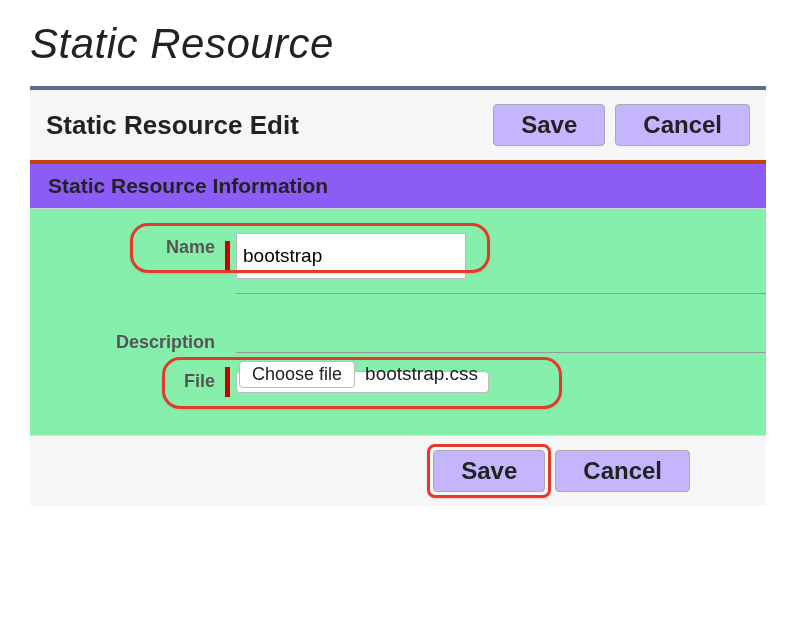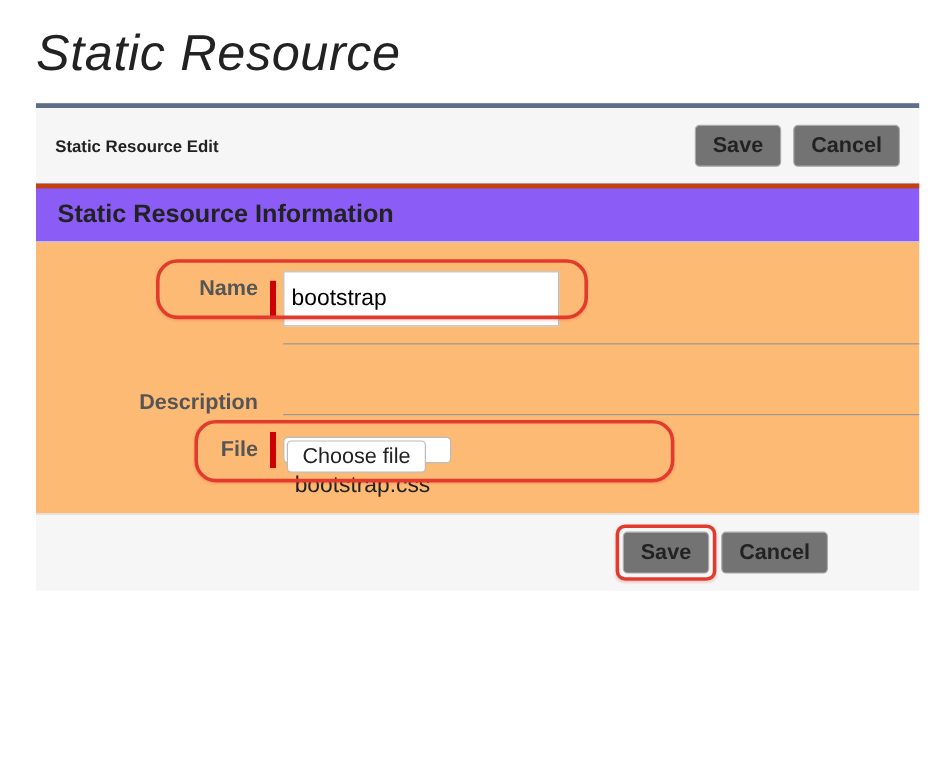--- a/index.html
+++ b/index.html
@@ -22,50 +22,50 @@
     border-top: 4px solid #5c6e8a;
     background: #f6f6f6;
     padding: 0;
   }
   .panel-header {
     display: flex;
     align-items: center;
     padding: 14px 16px 14px 16px;
   }
   .panel-header-title {
-    font-size: 14px;
+    font-size: 26px;
     font-weight: bold;
     flex: 0 0 auto;
     margin-right: auto;
   }
   .btn-group {
     display: flex;
     gap: 10px;
     margin-left: 40px;
   }
   .btn {
-    background: #737373;
+    background: #c4b5fd;
     border: 1px solid #aaa;
     border-radius: 4px;
-    padding: 6px 14px;
-    font-size: 18px;
+    padding: 6px 27px;
+    font-size: 24px;
     font-weight: bold;
     cursor: pointer;
     color: #222;
   }
   .section-header {
     background: #8b5cf6;
     border-top: 4px solid #c2410c;
     border-bottom: 1px solid #d0d4d8;
     padding: 10px 18px;
     font-size: 21px;
     font-weight: bold;
   }
   .form-area {
-    background: #fdba74;
+    background: #86efac;
     padding: 24px 0 24px 0;
   }
   .form-row {
     display: flex;
     align-items: flex-start;
     margin-bottom: 14px;
   }
   .form-label {
     width: 195px;
     text-align: right;
@@ -96,21 +96,20 @@
     height: 46px;
   }
   .file-wrap {
     display: flex;
     align-items: center;
     border: 1px solid #bbb;
     border-radius: 4px;
     background: #fff;
     padding: 2px 10px 18px 2px;
     height: 15px;
-    flex-direction: column;
   }
   .file-button {
     border: 1px solid #bbb;
     border-radius: 4px;
     background: #fff;
     padding: 2px 12px;
     font-size: 18px;
     margin-right: 10px;
     cursor: pointer;
   }

